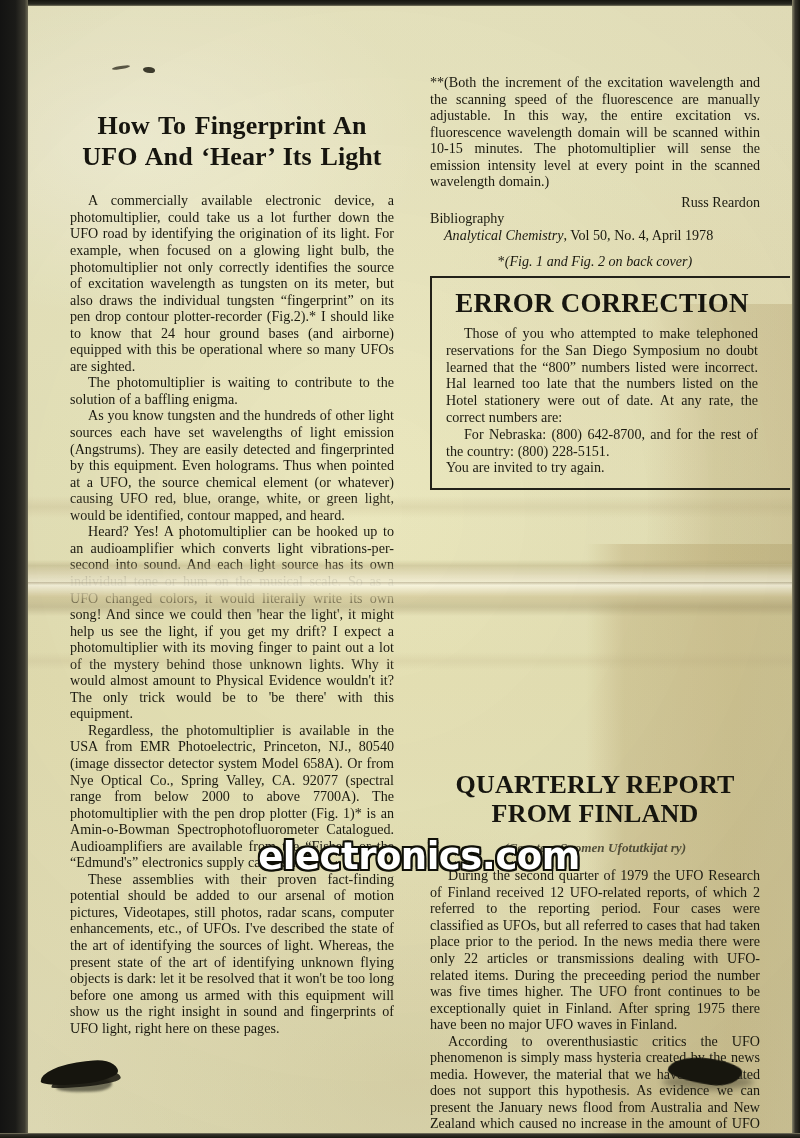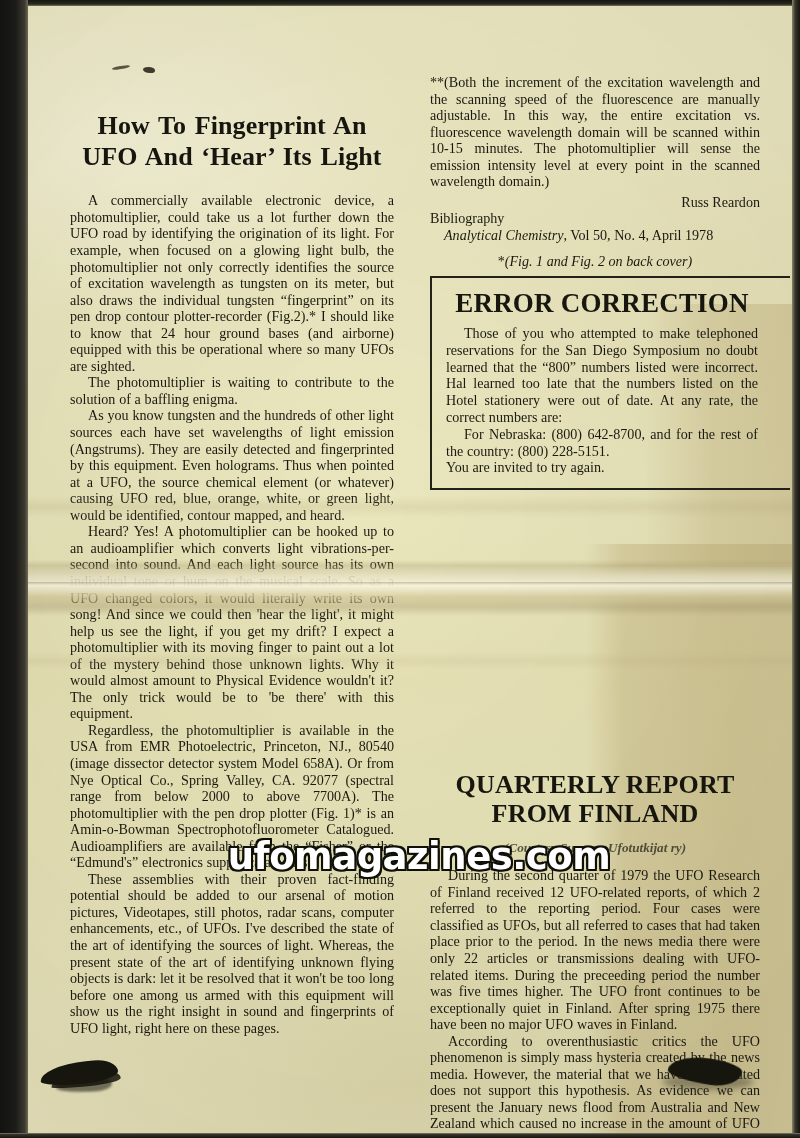--- a/index.html
+++ b/index.html
@@ -425,15 +425,15 @@
   <div class="edge-right"></div>
   <div class="edge-bottom"></div>
 
   <div class="blotch speck-a"></div>
   <div class="blotch speck-b"></div>
   <div class="blotch blotch-bl2"></div>
   <div class="blotch blotch-bl"></div>
   <div class="blotch blotch-br-shadow"></div>
   <div class="blotch blotch-br"></div>
 
-  <div class="watermark">ufomagazines.com</div>
+  <div class="watermark">electronics.com</div>
 
 </div>
 
 </body></html>

